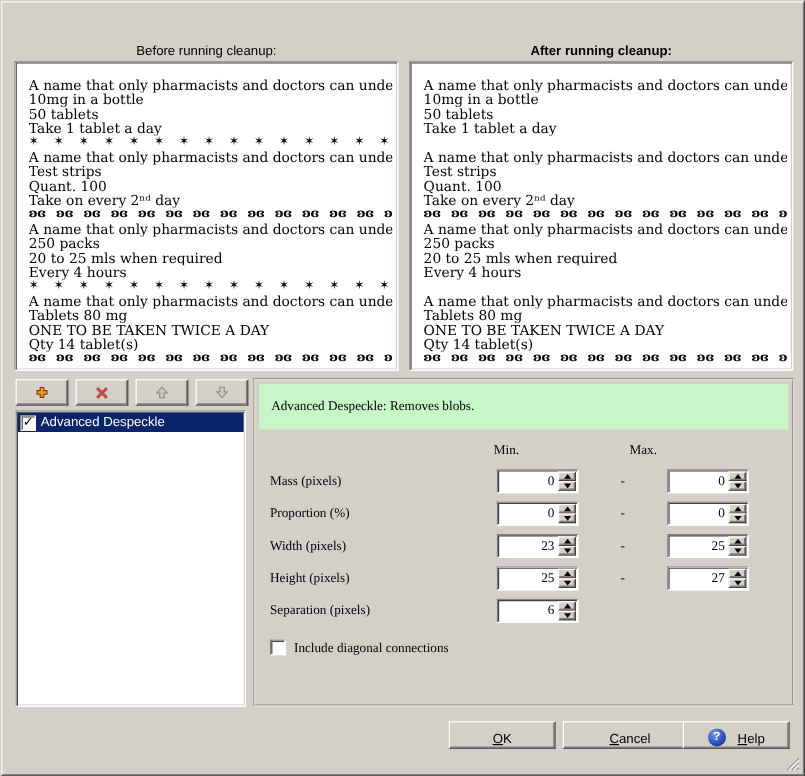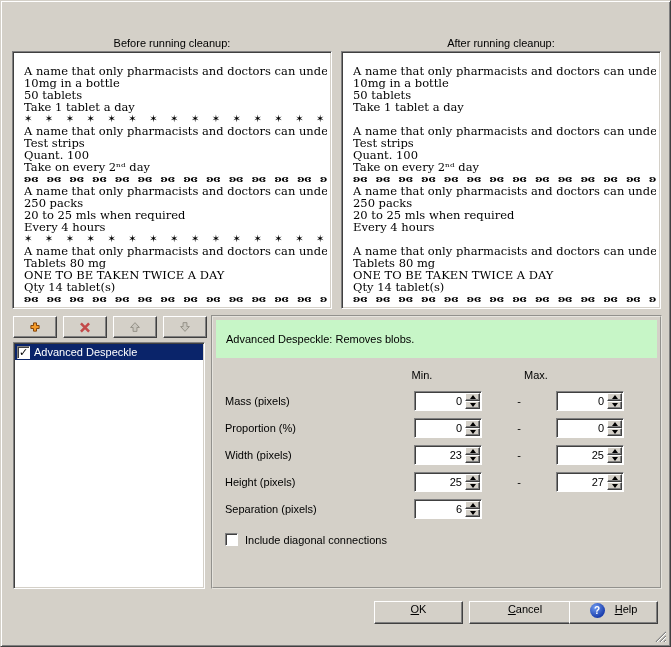--- a/index.html
+++ b/index.html
@@ -47,21 +47,21 @@
   .list-item{height:16px;display:flex;align-items:center;}
   .list-item.selected{background:#0A246A;color:#FFFFFF;}
   .chk{width:13px;height:13px;background:#FFFFFF;border:1px solid;border-color:#808080 #FFF #FFF #808080;
     box-shadow:inset 1px 1px 0 #404040;flex:none;display:flex;align-items:center;justify-content:center;
     color:#000;font-size:11px;font-weight:bold;line-height:11px;}
   .list-item .chk{margin:0 4px 0 2px;}
   .list-item .li-label{white-space:nowrap;}
 
   
   .groupbox{position:absolute;left:210px;top:314px;width:451px;height:274px;
-    border:2px groove #E6E4DE;background:#D4D0C8;}
+    border:2px groove #E6E4DE;background:#D4D0C8;font-family:Liberation Serif, serif;}
   .infobar{position:absolute;left:3px;top:3px;right:3px;height:38px;background:#C7F6C7;
     display:flex;align-items:center;padding-left:10px;}
   .colheads{position:absolute;left:0;top:52px;right:0;display:flex;padding-left:175px;gap:12px;}
   .colheads .ch{width:68px;text-align:center;}
   .colheads .ch-gap{width:22px;}
   .rows{position:absolute;left:0;top:70px;right:0;}
   .prow{height:27px;display:flex;align-items:center;padding-left:12px;gap:26px;}
   .prow .p-label{width:163px;}
   .spin{position:relative;width:68px;height:20px;background:#FFFFFF;
     border:1px solid;border-color:#808080 #FFF #FFF #808080;box-shadow:inset 1px 1px 0 #404040;flex:none;}
@@ -71,35 +71,35 @@
     box-shadow:inset -1px -1px 0 #808080;display:flex;align-items:center;justify-content:center;padding:0;}
   .tri-up{width:0;height:0;border-left:3px solid transparent;border-right:3px solid transparent;border-bottom:4px solid #000;}
   .tri-dn{width:0;height:0;border-left:3px solid transparent;border-right:3px solid transparent;border-top:4px solid #000;}
   .dash{width:22px;text-align:center;}
   .diag-row{position:absolute;left:12px;top:216px;display:flex;align-items:center;}
   .diag-row .chk{margin-right:7px;}
 
   
   .btn{position:absolute;top:600px;height:23px;background:#D4D0C8;
     border:1px solid;border-color:#FFF #404040 #404040 #FFF;box-shadow:inset -1px -1px 0 #808080;
-    display:flex;align-items:flex-start;justify-content:center;font-size:11px;}
+    display:flex;align-items:flex-end;justify-content:center;font-size:11px;}
   .btn .b-label{display:block;}
   .btn .b-label::first-letter{text-decoration:underline;}
   .help-ico{width:15px;height:15px;border-radius:50%;background:radial-gradient(circle at 35% 30%,#6E9AF0,#1C3FAE 70%);
     color:#FFF;font-weight:bold;font-size:10px;line-height:15px;text-align:center;margin-right:10px;flex:none;}
   .grip{position:absolute;right:4px;bottom:4px;width:13px;height:13px;}
 </style>
 </head>
 <body>
 
 <div class="window">
 
 
   <div class="panel-label" style="left:11px;width:320px;">Before running cleanup:</div>
-  <div class="panel-label" style="left:340px;width:320px;">After running cleanup:</div>
+  <div class="panel-label" style="left:340px;width:320px;font-weight:bold;">After running cleanup:</div>
 
   <div class="doc-panel" style="left:11px;">
 
       <div class="pline">A name that only pharmacists and doctors can understand</div>
 
       <div class="pline">10mg in a bottle</div>
 
       <div class="pline">50 tablets</div>
 
       <div class="pline">Take 1 tablet a day</div>

